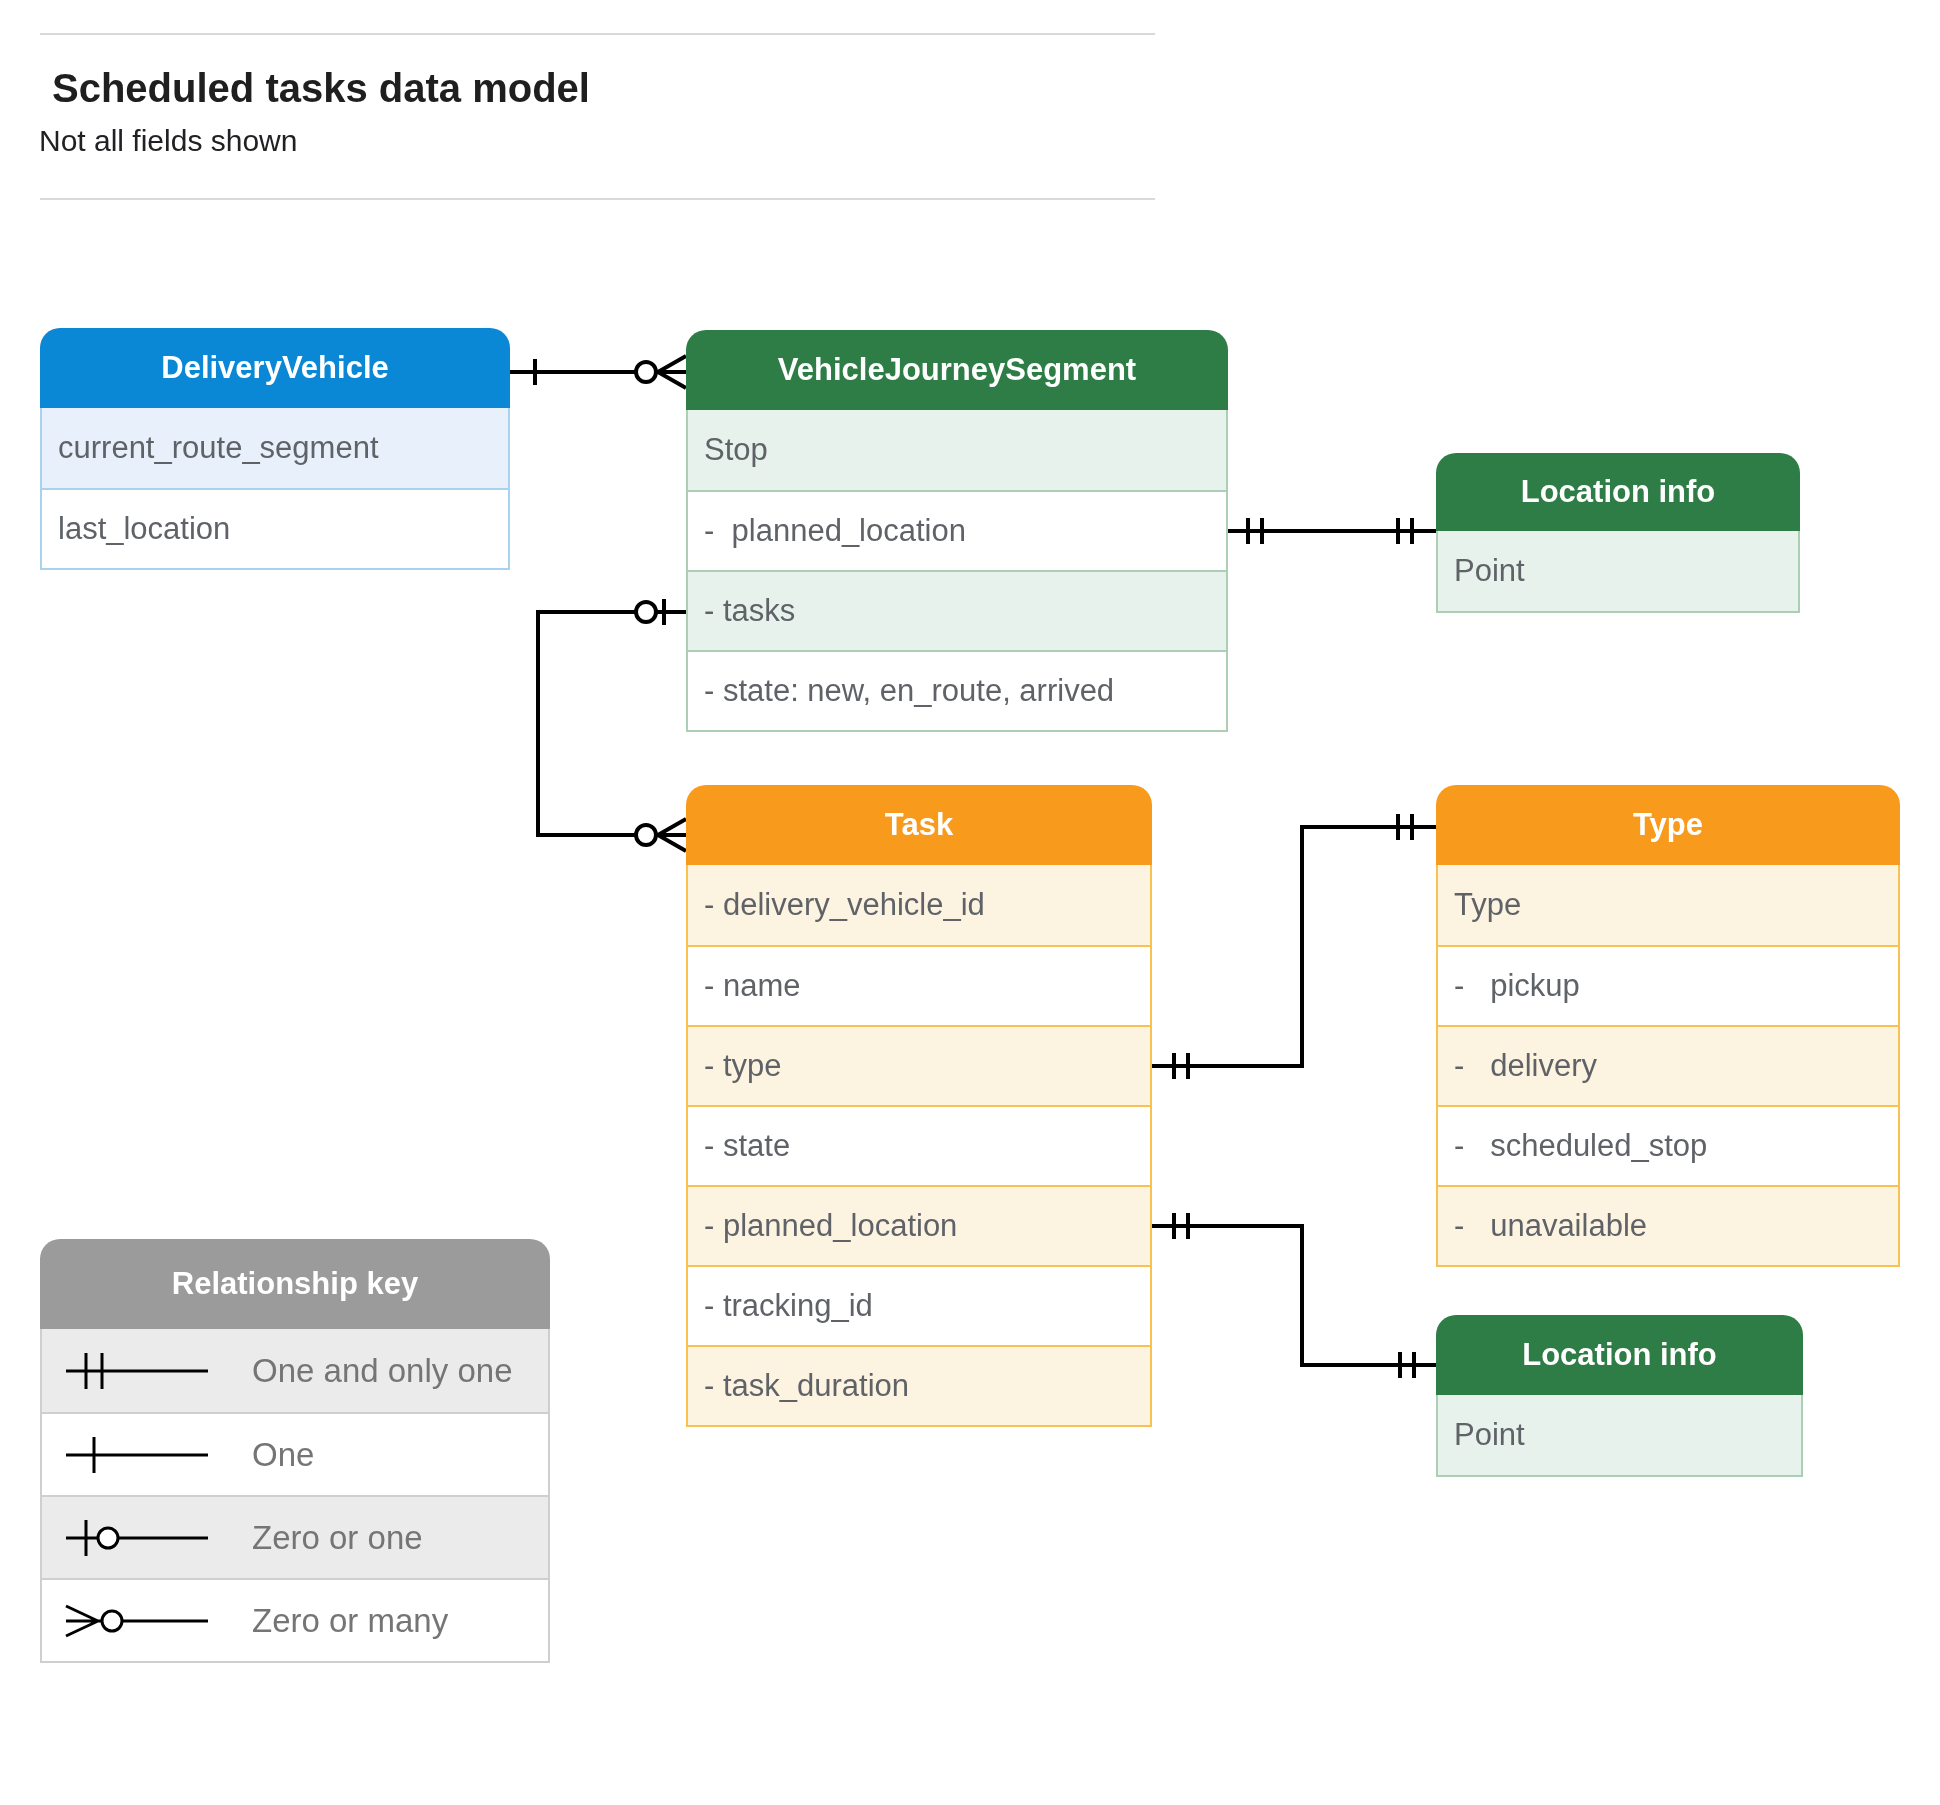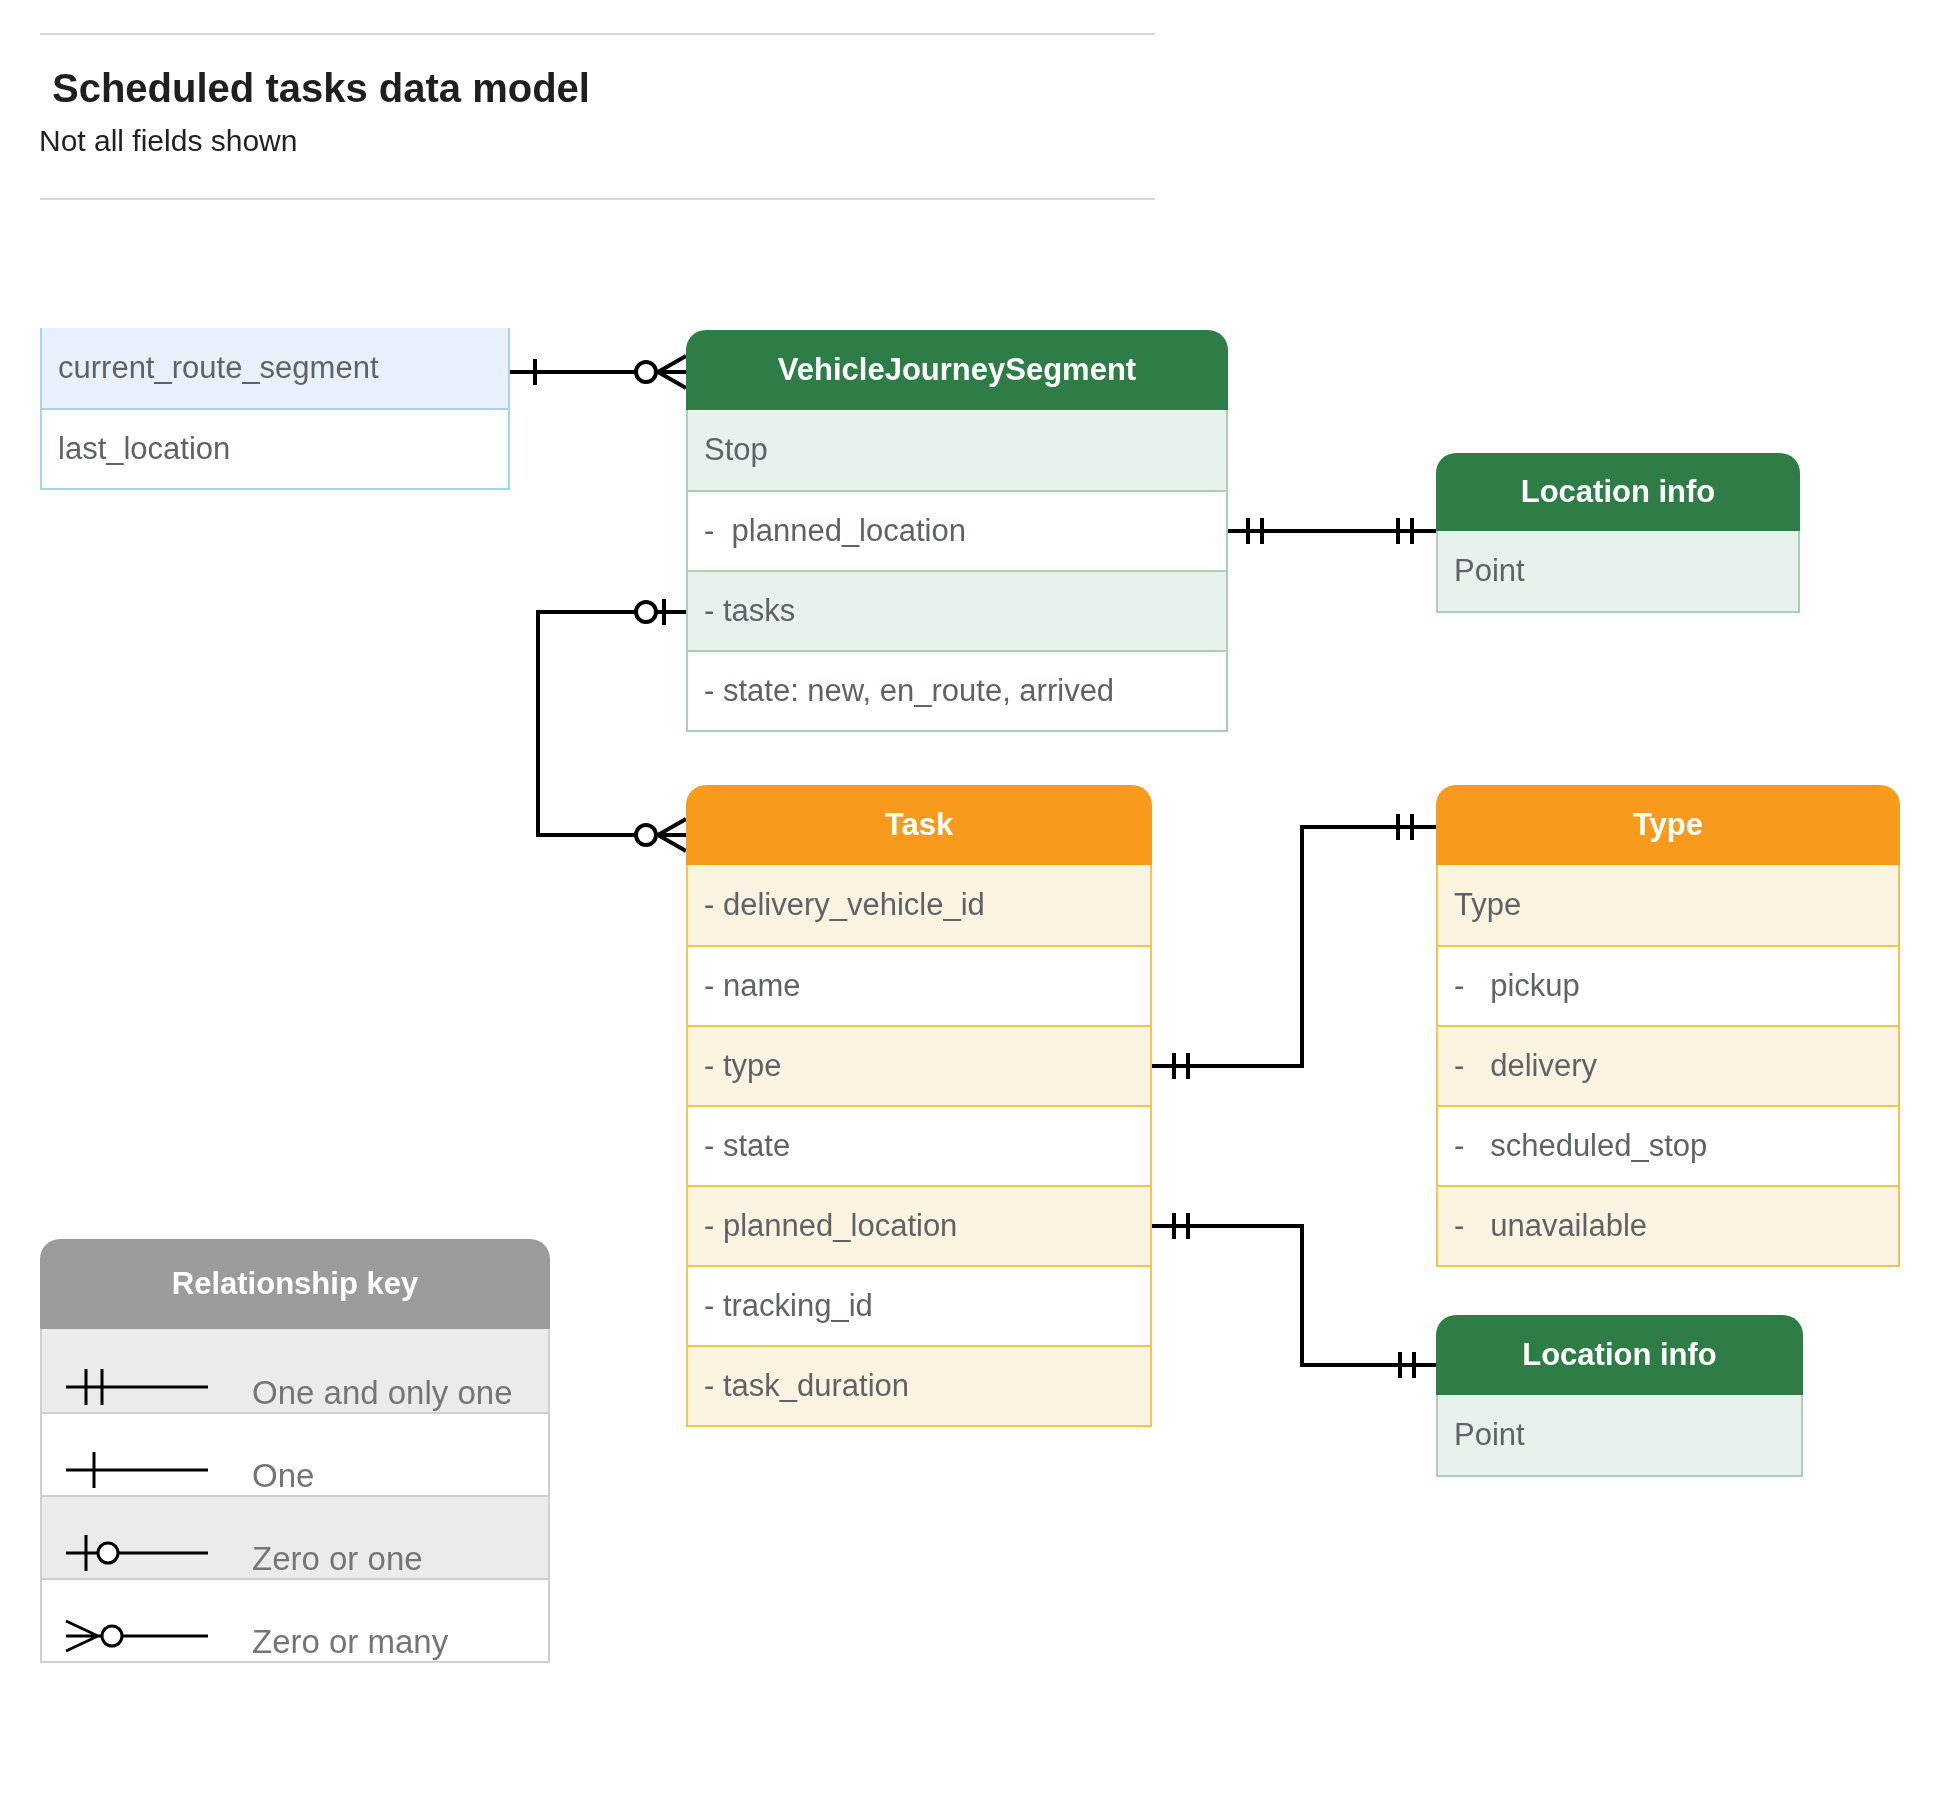--- a/index.html
+++ b/index.html
@@ -18,21 +18,21 @@
   .t-blue  {--hdr:#0a87d5;--tint:#e8f1fb;--bc:#a9d2ef;}
   .t-green {--hdr:#2e7d46;--tint:#e8f2ec;--bc:#abceb4;}
   .t-orange{--hdr:#f89b1c;--tint:#fdf3e1;--bc:#f8c150;}
   .t-gray  {--hdr:#9b9b9b;--tint:#ebebeb;--bc:#cfcfcf;}
   .t-blue .hdr{background:var(--hdr);}
   .t-green .hdr{background:var(--hdr);}
   .t-orange .hdr{background:var(--hdr);}
   .t-gray .hdr{background:var(--hdr);}
   .hdr-short{height:78px;}
   .legend .hdr{height:90px;}
-  .lrow{height:83px;box-sizing:border-box;display:flex;align-items:flex-end;padding-left:20px;
+  .lrow{height:83px;box-sizing:border-box;display:flex;align-items:center;padding-left:20px;
         border-top:2px solid var(--bc);background:#ffffff;}
   .lrow:first-child{border-top:none;}
   .lrow:nth-child(odd){background:var(--tint);}
   .sym{width:150px;height:50px;flex:0 0 auto;}
   .sym path{stroke:#000000;stroke-width:3;fill:none;}
   .sym circle{stroke:#000000;stroke-width:3;fill:#ffffff;}
   .llabel{font-size:33px;color:#757575;margin-left:40px;white-space:pre;}
   svg.overlay{position:absolute;left:0;top:0;pointer-events:none;}
   .overlay path,.overlay line{stroke:#000000;stroke-width:4;fill:none;}
   .overlay circle{stroke:#000000;stroke-width:4;fill:#ffffff;}
@@ -72,20 +72,21 @@
     <path d="M1174,1053 V1079 M1188,1053 V1079 M1398,814 V840 M1412,814 V840"></path>
   </g>
 
   <g>
     <path d="M1152,1226 H1302 V1365 H1436"></path>
     <path d="M1174,1213 V1239 M1188,1213 V1239 M1400,1352 V1378 M1414,1352 V1378"></path>
   </g>
 </svg>
 
 <div class="entity t-blue" style="left:40px;top:328px;width:470px;">
+  <div class="hdr">DeliveryVehicle</div>
   <div class="body">
     <div class="row">current_route_segment</div>
     <div class="row">last_location</div>
   </div>
 </div>
 
 <div class="entity t-green" style="left:686px;top:330px;width:542px;">
   <div class="hdr">VehicleJourneySegment</div>
   <div class="body">
     <div class="row">Stop</div>

